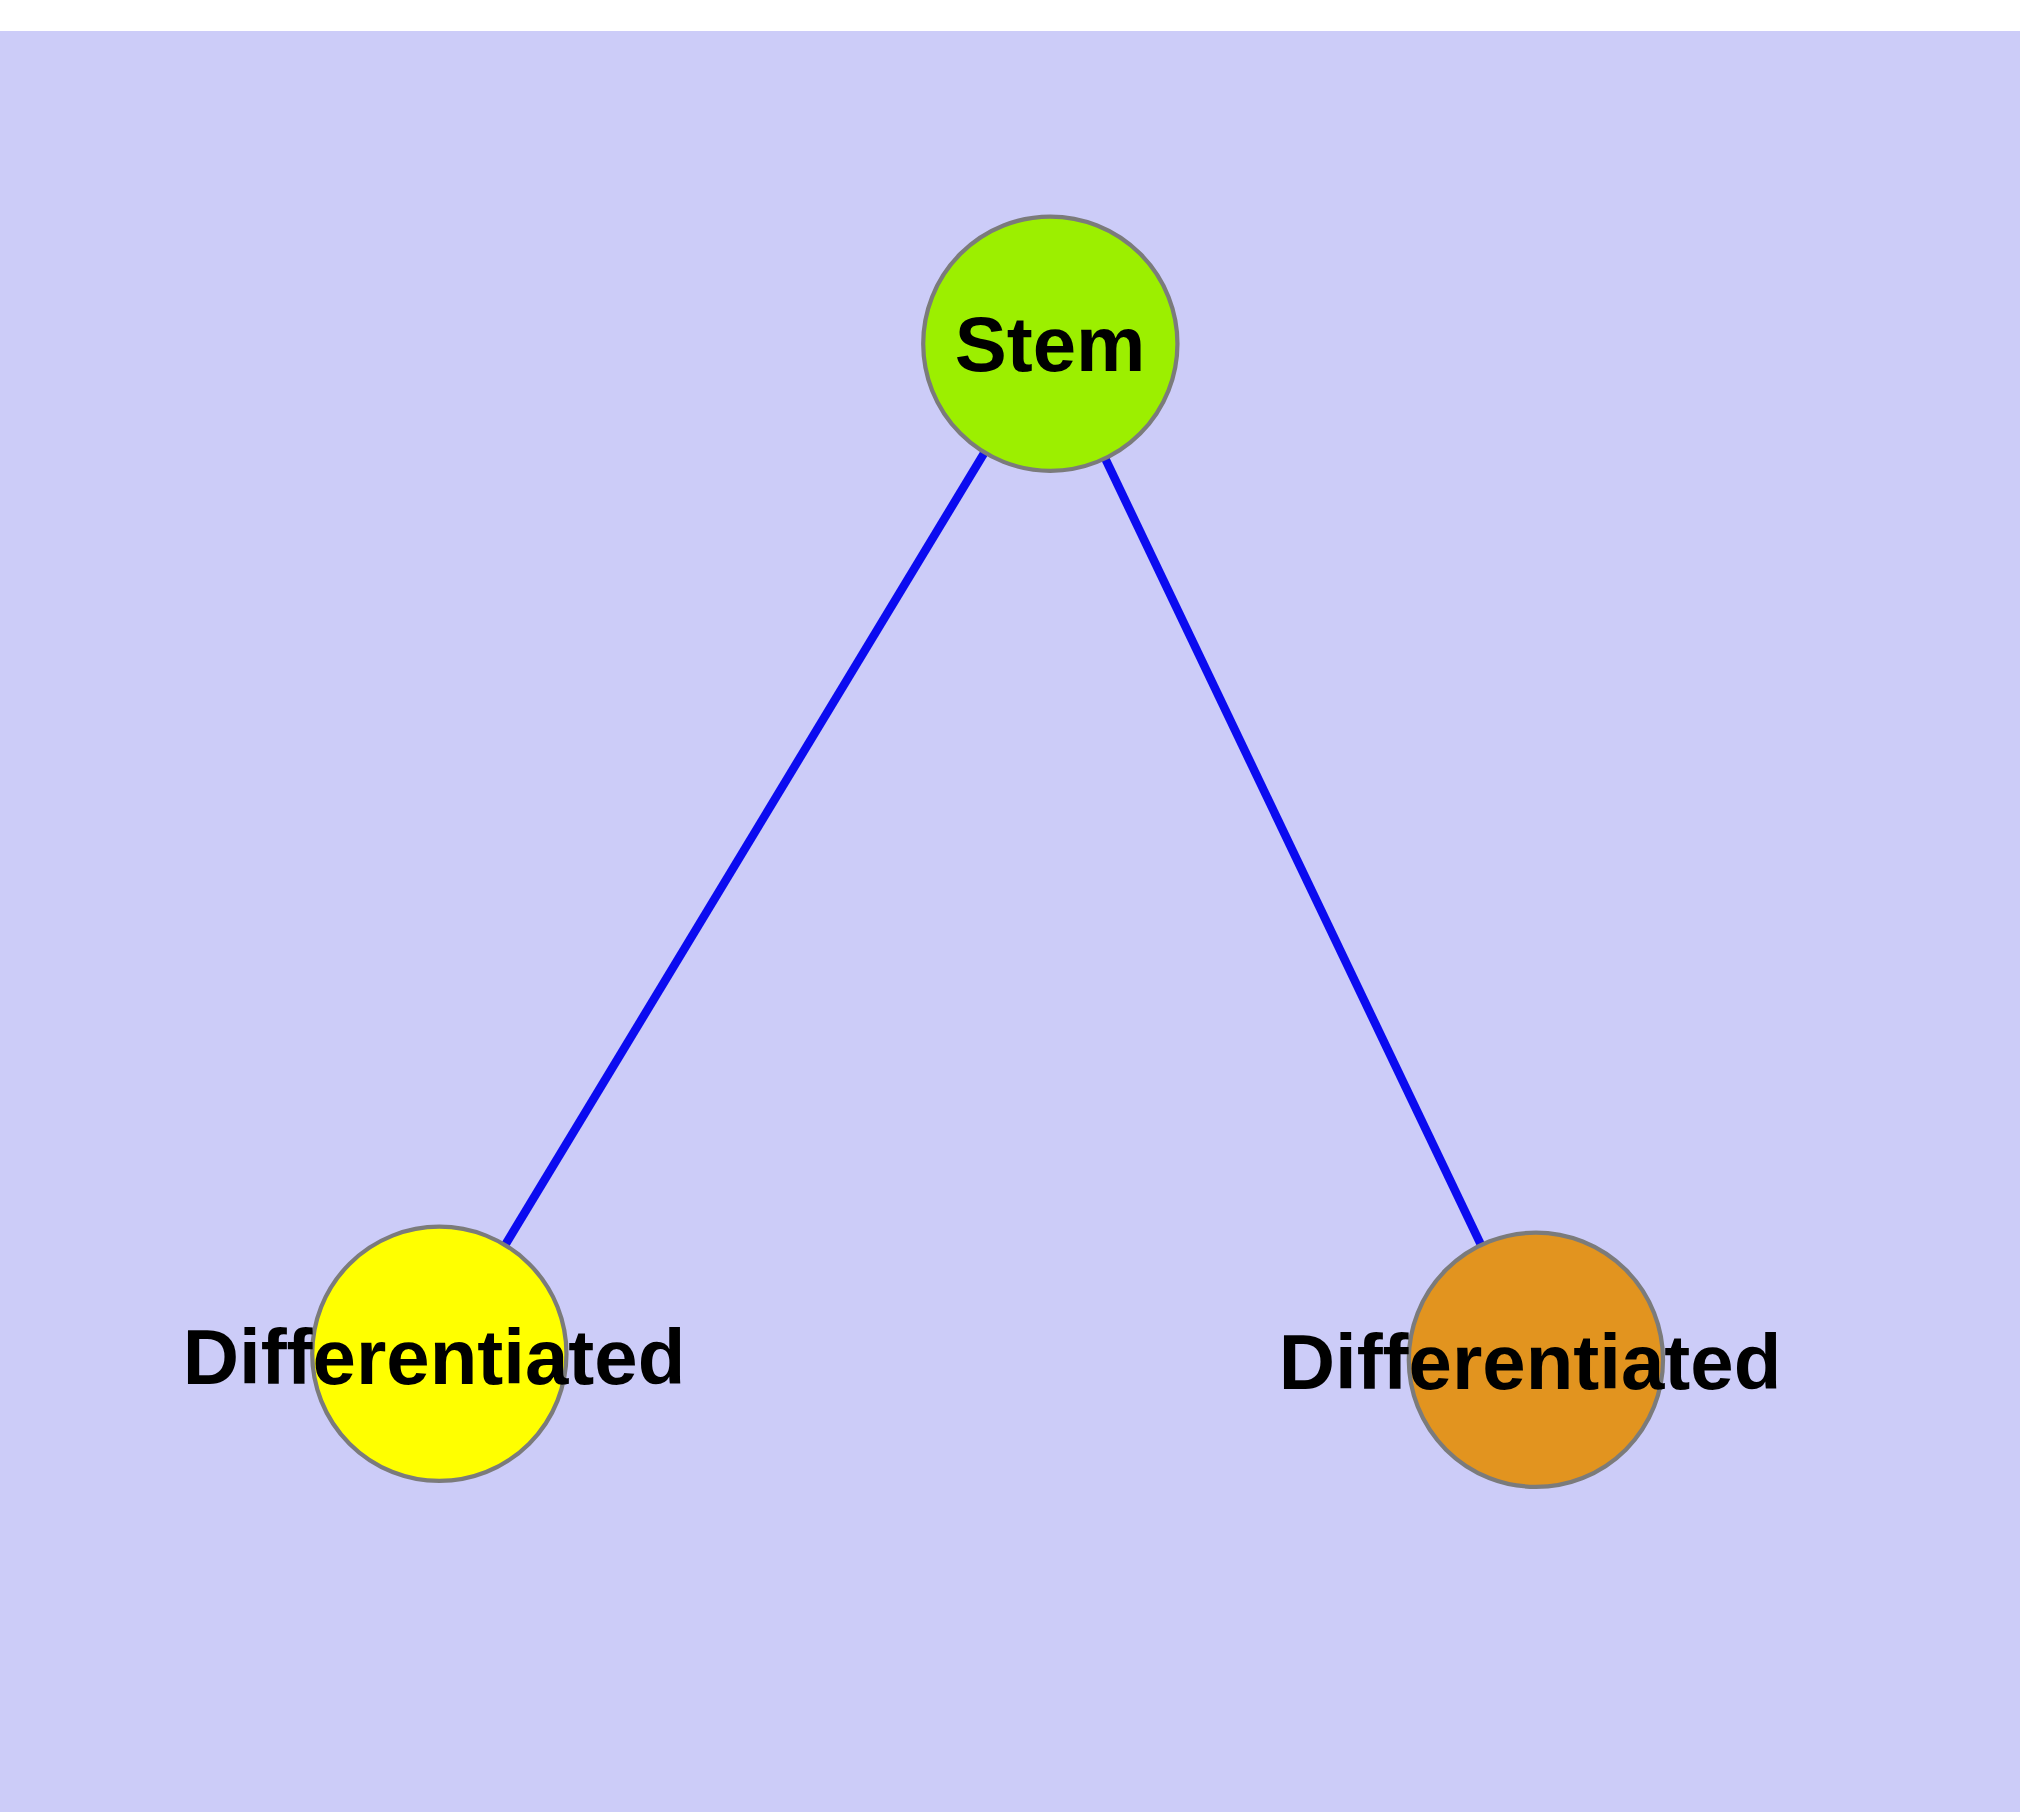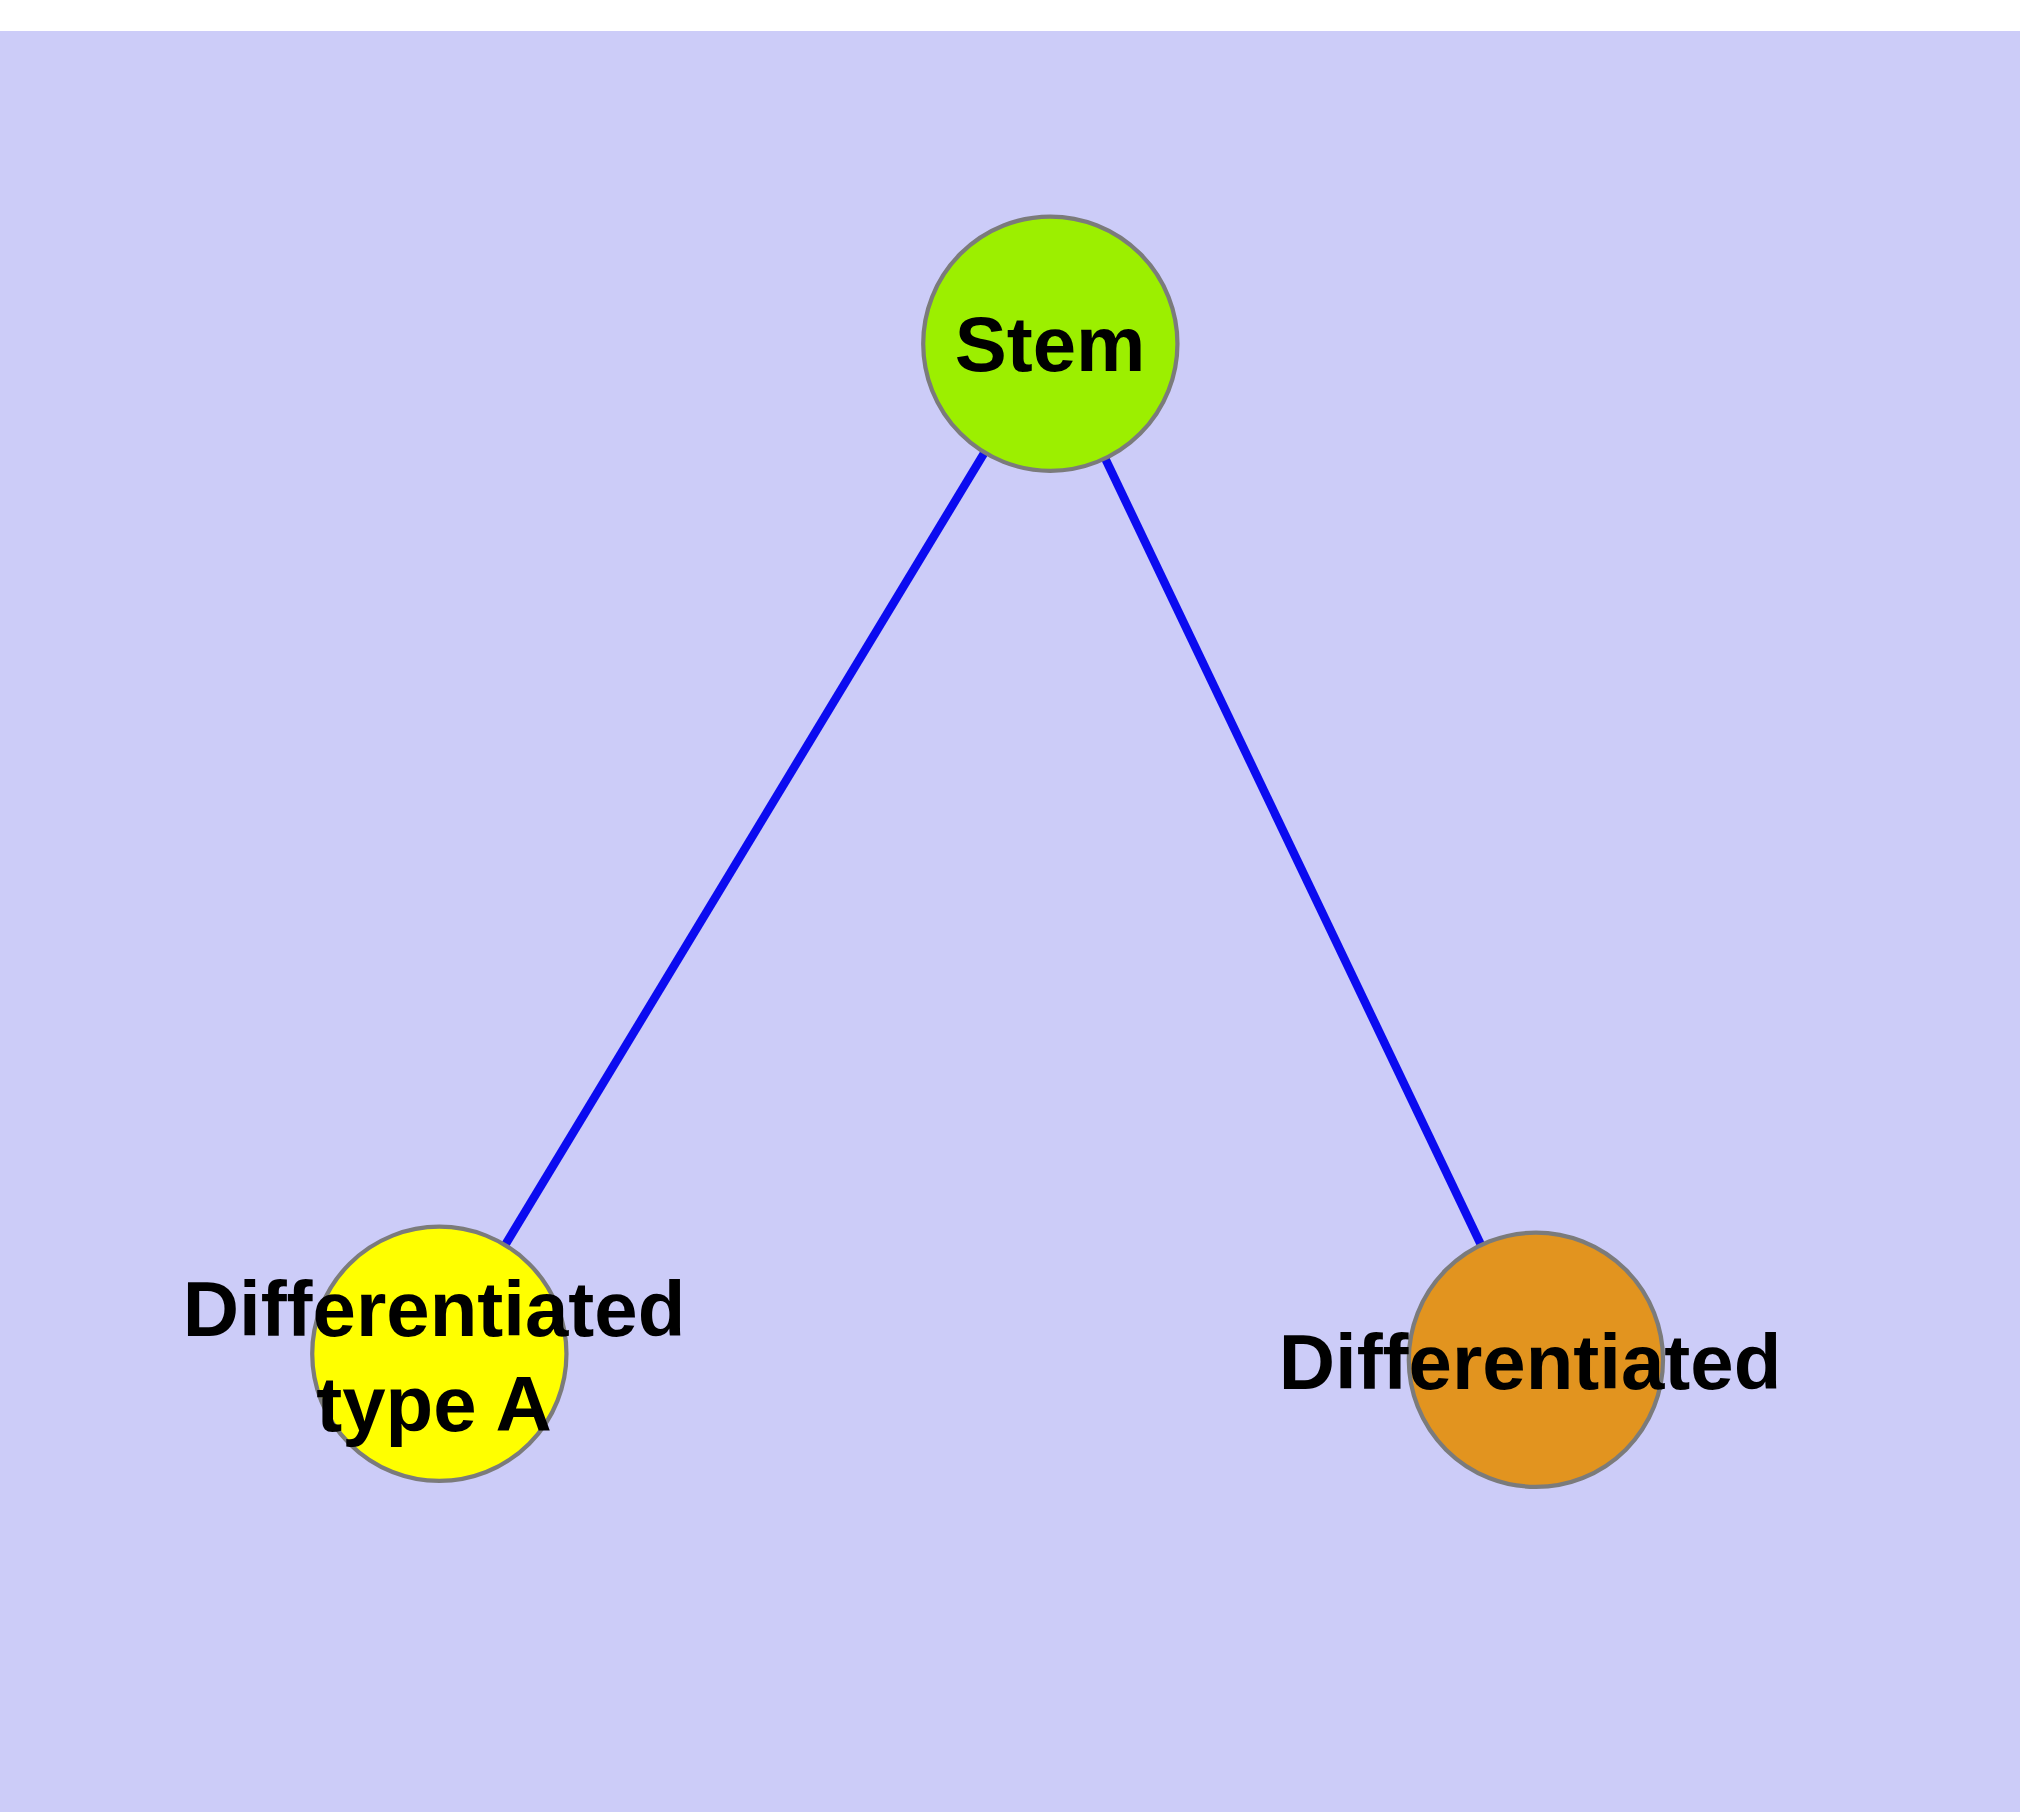--- a/index.html
+++ b/index.html
@@ -59,21 +59,20 @@
 
     <circle cx="1812" cy="1568" r="150" fill="#E2941F" stroke="#7B7B7B" stroke-width="5"></circle>
   </svg>
 
   <div class="node-label" style="left:1050px; top:313px;">
     <span class="line">Stem</span>
   </div>
 
   <div class="node-label" style="left:434px; top:1326px;">
     <span class="line">Differentiated</span>
-    <span class="line">type A</span>
   </div>
 
   <div class="node-label" style="left:1530px; top:1331px;">
     <span class="line">Differentiated</span>
   </div>
 
 </div>
 
 
 </body></html>

